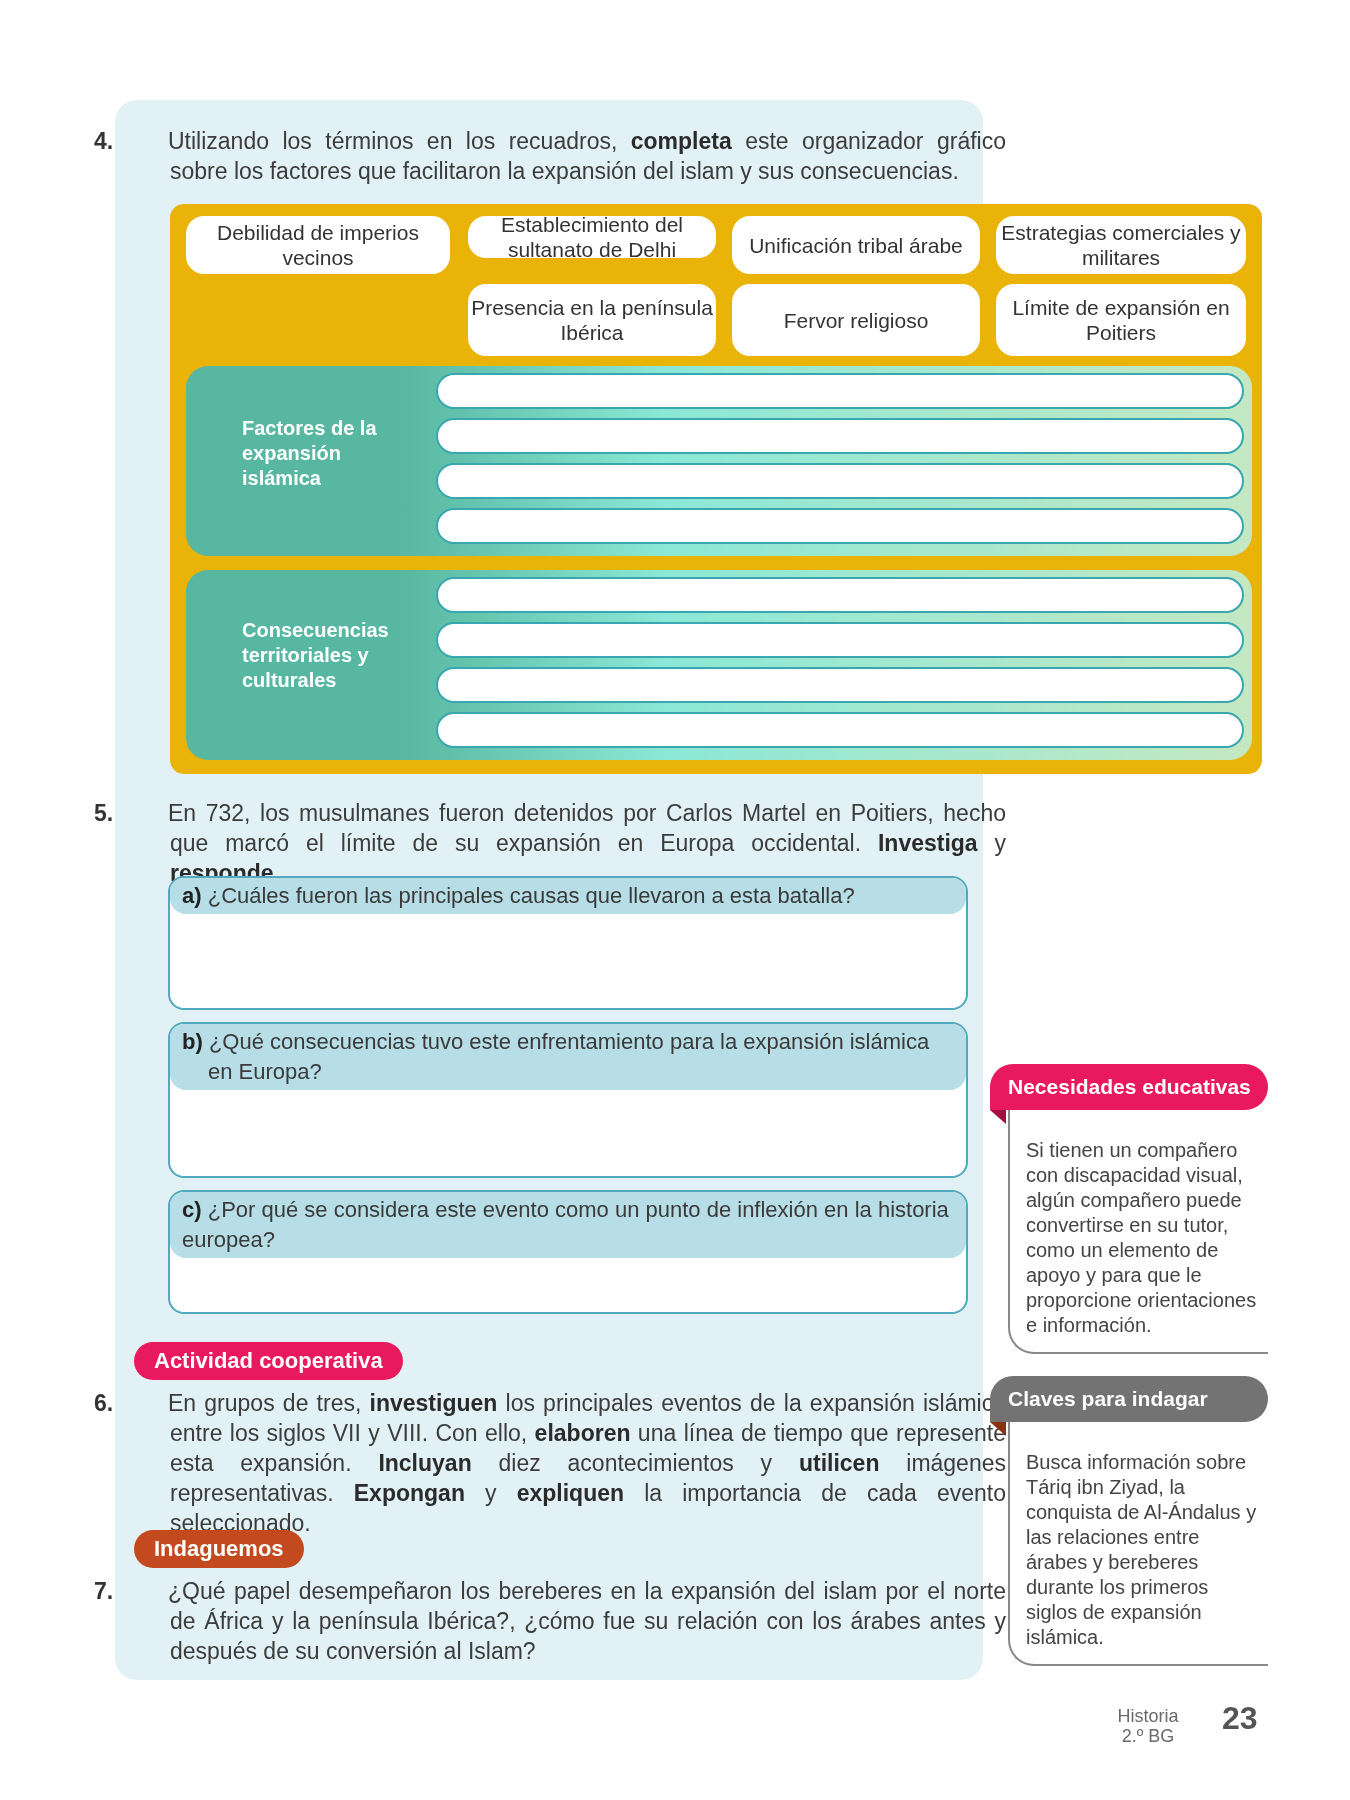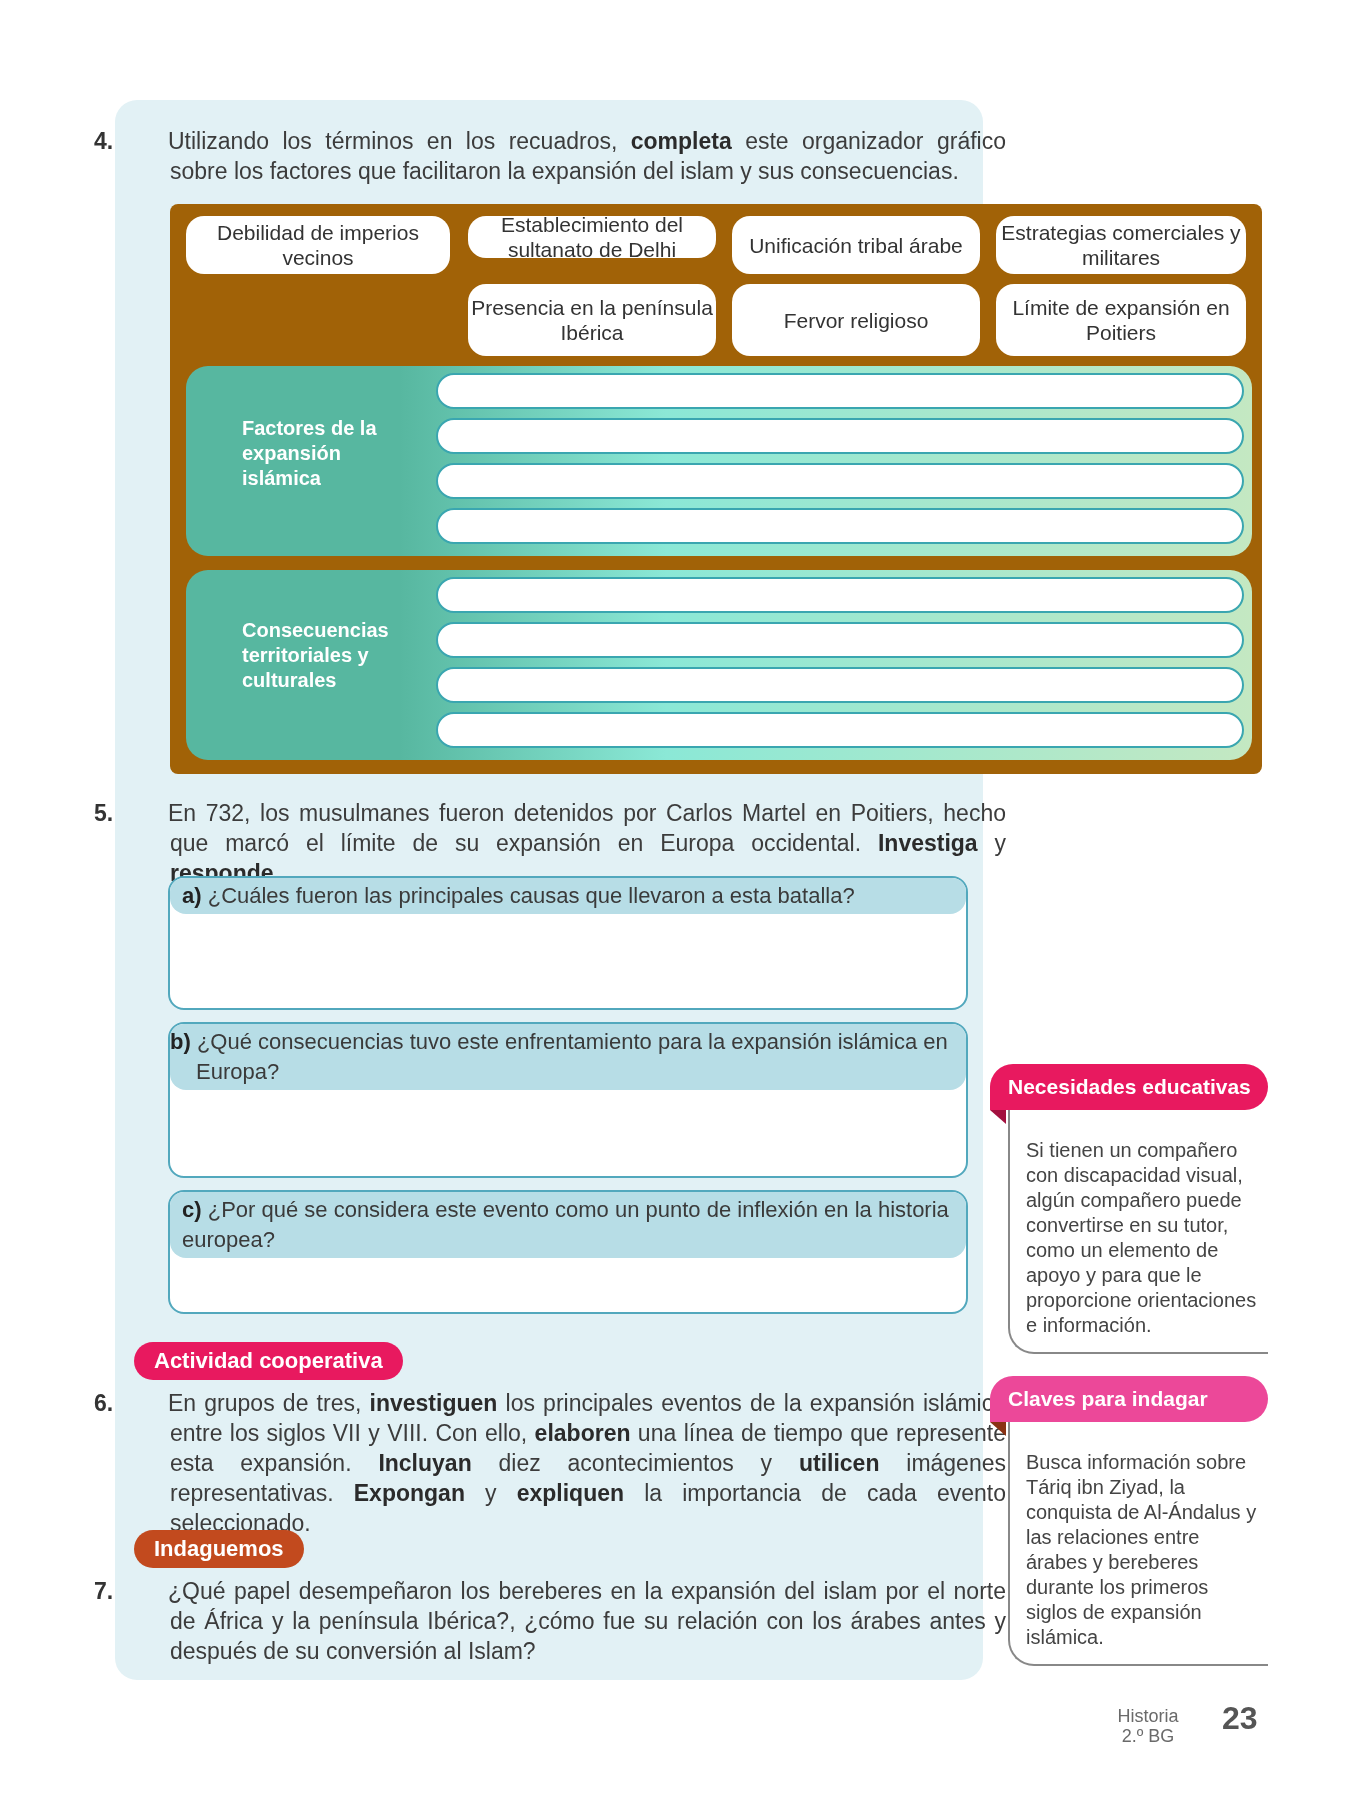--- a/index.html
+++ b/index.html
@@ -15,21 +15,21 @@
     .qtext {
       position: absolute; font-size: 23px; line-height: 30px; color: #3c3c3c;
       text-align: justify;
     }
     .qtext b { color: #2b2b2b; }
     .qline { padding-left: 38px; text-indent: -38px; }
 
     
     .org {
       position: absolute; left: 170px; top: 204px; width: 1092px; height: 570px;
-      background: #a16207; border-radius: 8px;
+      background: #eab308; border-radius: 14px;
     }
     .term {
       position: absolute; background: #fff; border-radius: 18px;
       display: flex; align-items: center; justify-content: center; text-align: center;
       font-size: 21px; line-height: 25px; color: #333;
     }
     .block {
       position: absolute; left: 16px; width: 1066px; border-radius: 22px;
       background: linear-gradient(90deg, #57b7a0 0%, #57b7a0 20%, #8be8d6 45%, #c4e8c2 100%);
     }
@@ -45,21 +45,21 @@
     
     .qbox {
       position: absolute; left: 168px; width: 800px; background: #fff;
       border: 2px solid #52a8bd; border-radius: 16px; box-sizing: border-box; overflow: hidden;
     }
     .qbox-head {
       background: #b7dde6; padding: 3px 12px 3px 12px; font-size: 22px; line-height: 30px;
       color: #3a3a3a; border-radius: 0 0 16px 16px;
     }
     .qbox-head b { color: #222; }
-    .hang { padding-left: 26px; text-indent: -26px; }
+    .hang { padding-left: 38px; text-indent: -26px; }
 
     .pill {
       position: absolute; color: #fff; font-weight: bold; font-size: 22px;
       padding: 0 20px; height: 38px; line-height: 38px; border-radius: 20px;
     }
 
     .side {
       position: absolute; left: 990px; width: 278px;
     }
     .side-head {
@@ -144,21 +144,21 @@
   <span class="qnum">7.</span><span>¿Qué papel desempeñaron los bereberes en la expansión del islam por el norte de África y la península Ibérica?, ¿cómo fue su relación con los árabes antes y después de su conversión al Islam?</span>
 </div>
 
 <div class="side" style="top:1064px;">
   <div class="side-head" style="background:#e8195f;">Necesidades educativas</div>
   <div class="side-fold" style="border-top-color:#a3103f;"></div>
   <div class="side-body">Si tienen un compañero con discapacidad visual, algún compañero puede convertirse en su tutor, como un elemento de apoyo y para que le proporcione orientaciones e información.</div>
 </div>
 
 <div class="side" style="top:1376px;">
-  <div class="side-head" style="background:#ec4899;">Claves para indagar</div>
+  <div class="side-head" style="background:#737373;">Claves para indagar</div>
   <div class="side-fold" style="border-top-color:#8a3214;"></div>
   <div class="side-body">Busca información sobre Táriq ibn Ziyad, la conquista de Al-Ándalus y las relaciones entre árabes y bereberes durante los primeros siglos de expansión islámica.</div>
 </div>
 
 <div class="footer-subject">
   <div>Historia</div>
   <div>2.º BG</div>
 </div>
 <div class="footer-page">23</div>
 

